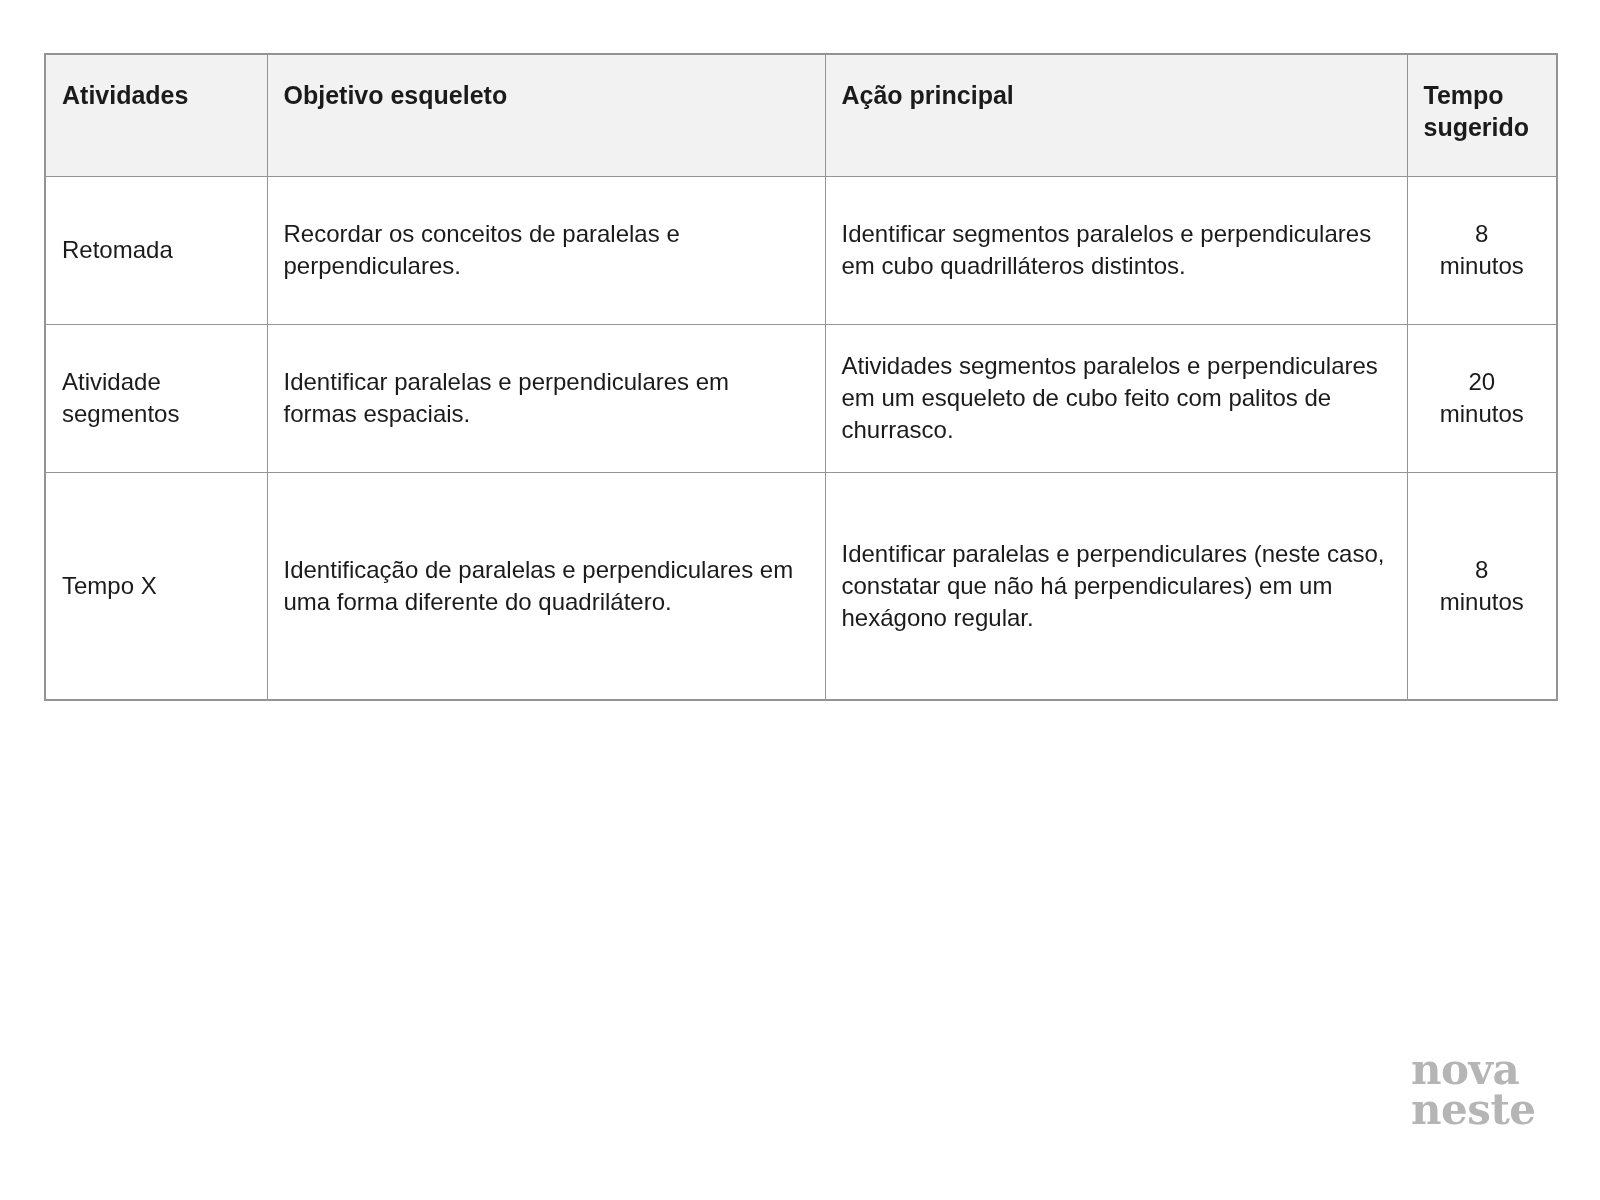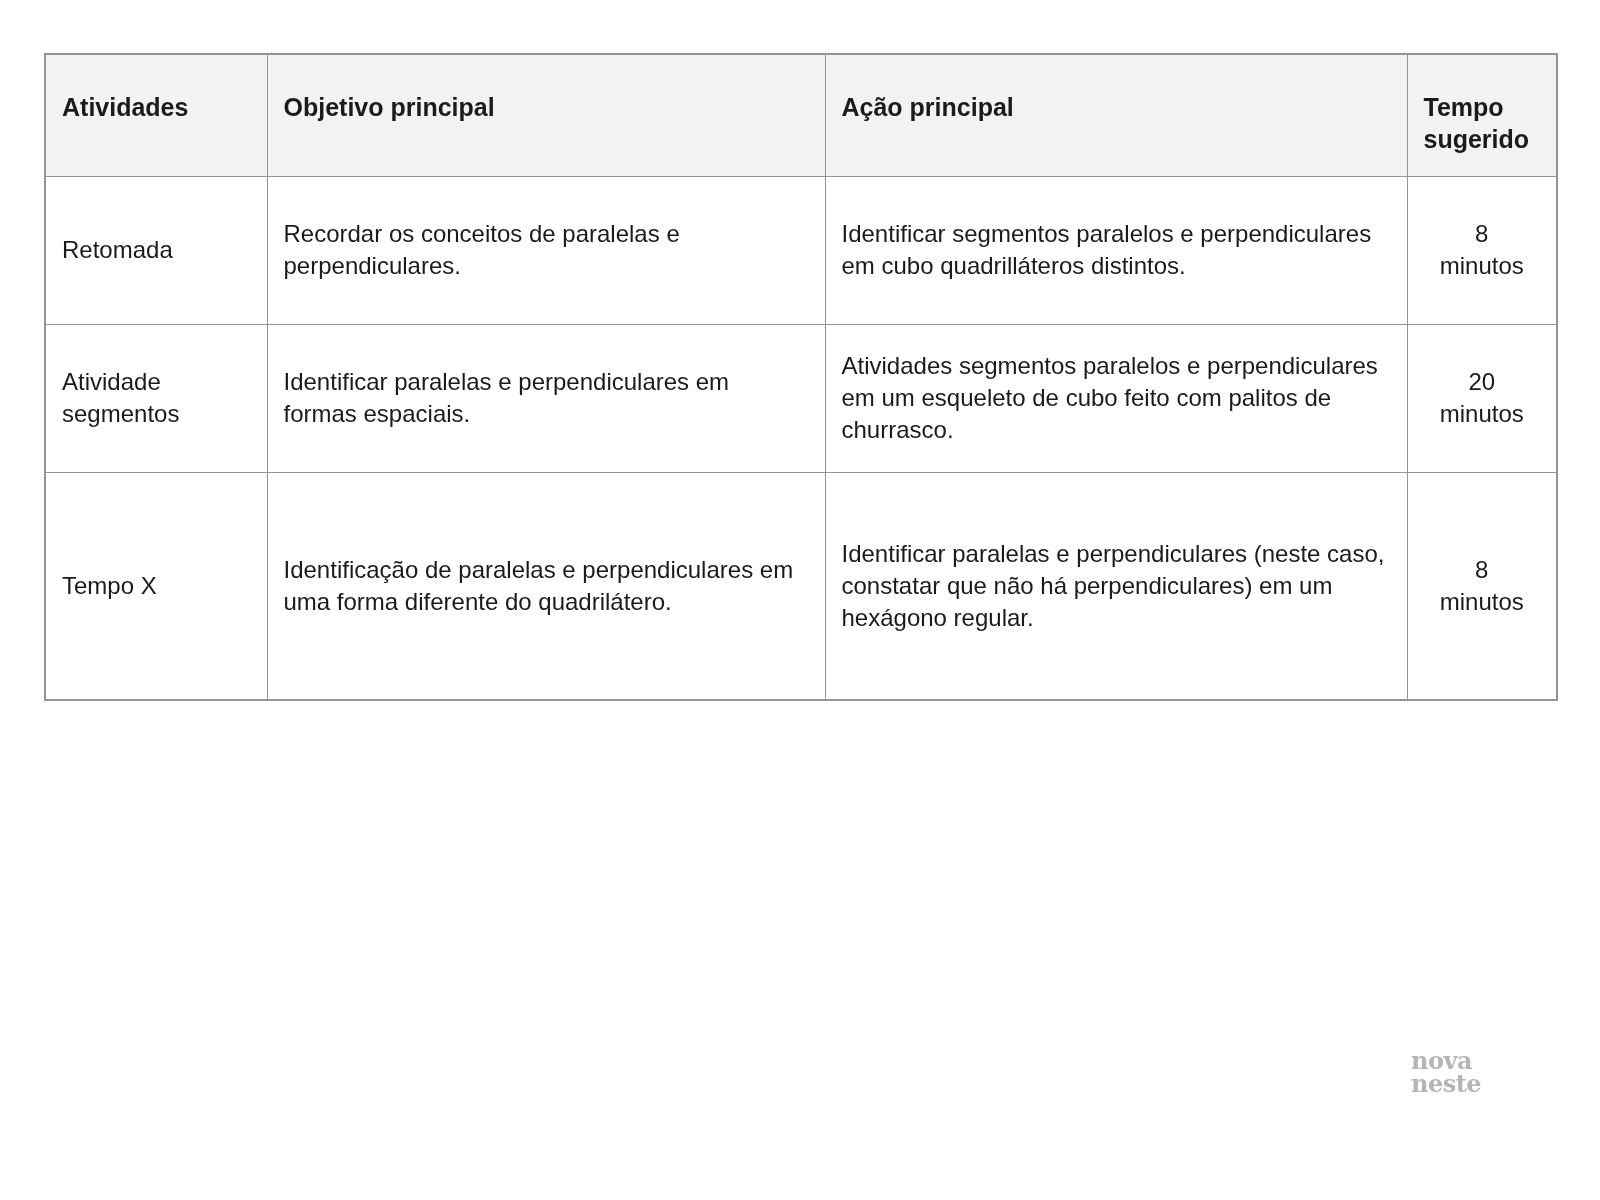--- a/index.html
+++ b/index.html
@@ -37,21 +37,21 @@
     border: 1px solid #949494;
     padding: 8px 16px 8px 16px;
     text-align: left;
     word-wrap: break-word;
   }
   .plan thead th {
     background: #f2f2f2;
     font-weight: bold;
     font-size: 25px;
     vertical-align: top;
-    padding-top: 36px;
+    padding-top: 24px;
     line-height: 1.28;
   }
   .plan tbody td {
     vertical-align: middle;
     font-weight: normal;
   }
   .plan td.time {
     text-align: center;
     padding-left: 6px;
     padding-right: 6px;
@@ -61,21 +61,21 @@
   tr.r1 { height: 148px; }
   tr.r2 { height: 131px; }
   tr.r3 { height: 135px; }
   tr.r4 { height: 228px; }
   .logo {
     position: absolute;
     left: 1411px;
     top: 1050px;
     font-family: "DejaVu Serif", serif;
     font-weight: bold;
-    font-size: 24px;
+    font-size: 42px;
     line-height: 0.95;
     letter-spacing: -0.5px;
     color: #b5b5b5;
     text-align: left;
     user-select: none;
   }
 </style>
 </head>
 <body>
 
@@ -84,21 +84,21 @@
   <table class="plan">
     <colgroup>
       <col class="c1">
         <col class="c2">
         <col class="c3">
         <col class="c4">
     </colgroup>
     <thead>
       <tr class="hrow">
         <th>Atividades</th>
-        <th>Objetivo principal</th>
+        <th>Objetivo esqueleto</th>
         <th>Ação principal</th>
         <th>Tempo sugerido</th>
       </tr>
     </thead>
     <tbody>
       <tr class="r0">
         <td>Retomada</td>
         <td>Recordar os conceitos de paralelas e perpendiculares.</td>
         <td>Identificar segmentos paralelos e perpendiculares em cubo quadrilláteros distintos.</td>
         <td class="time">

